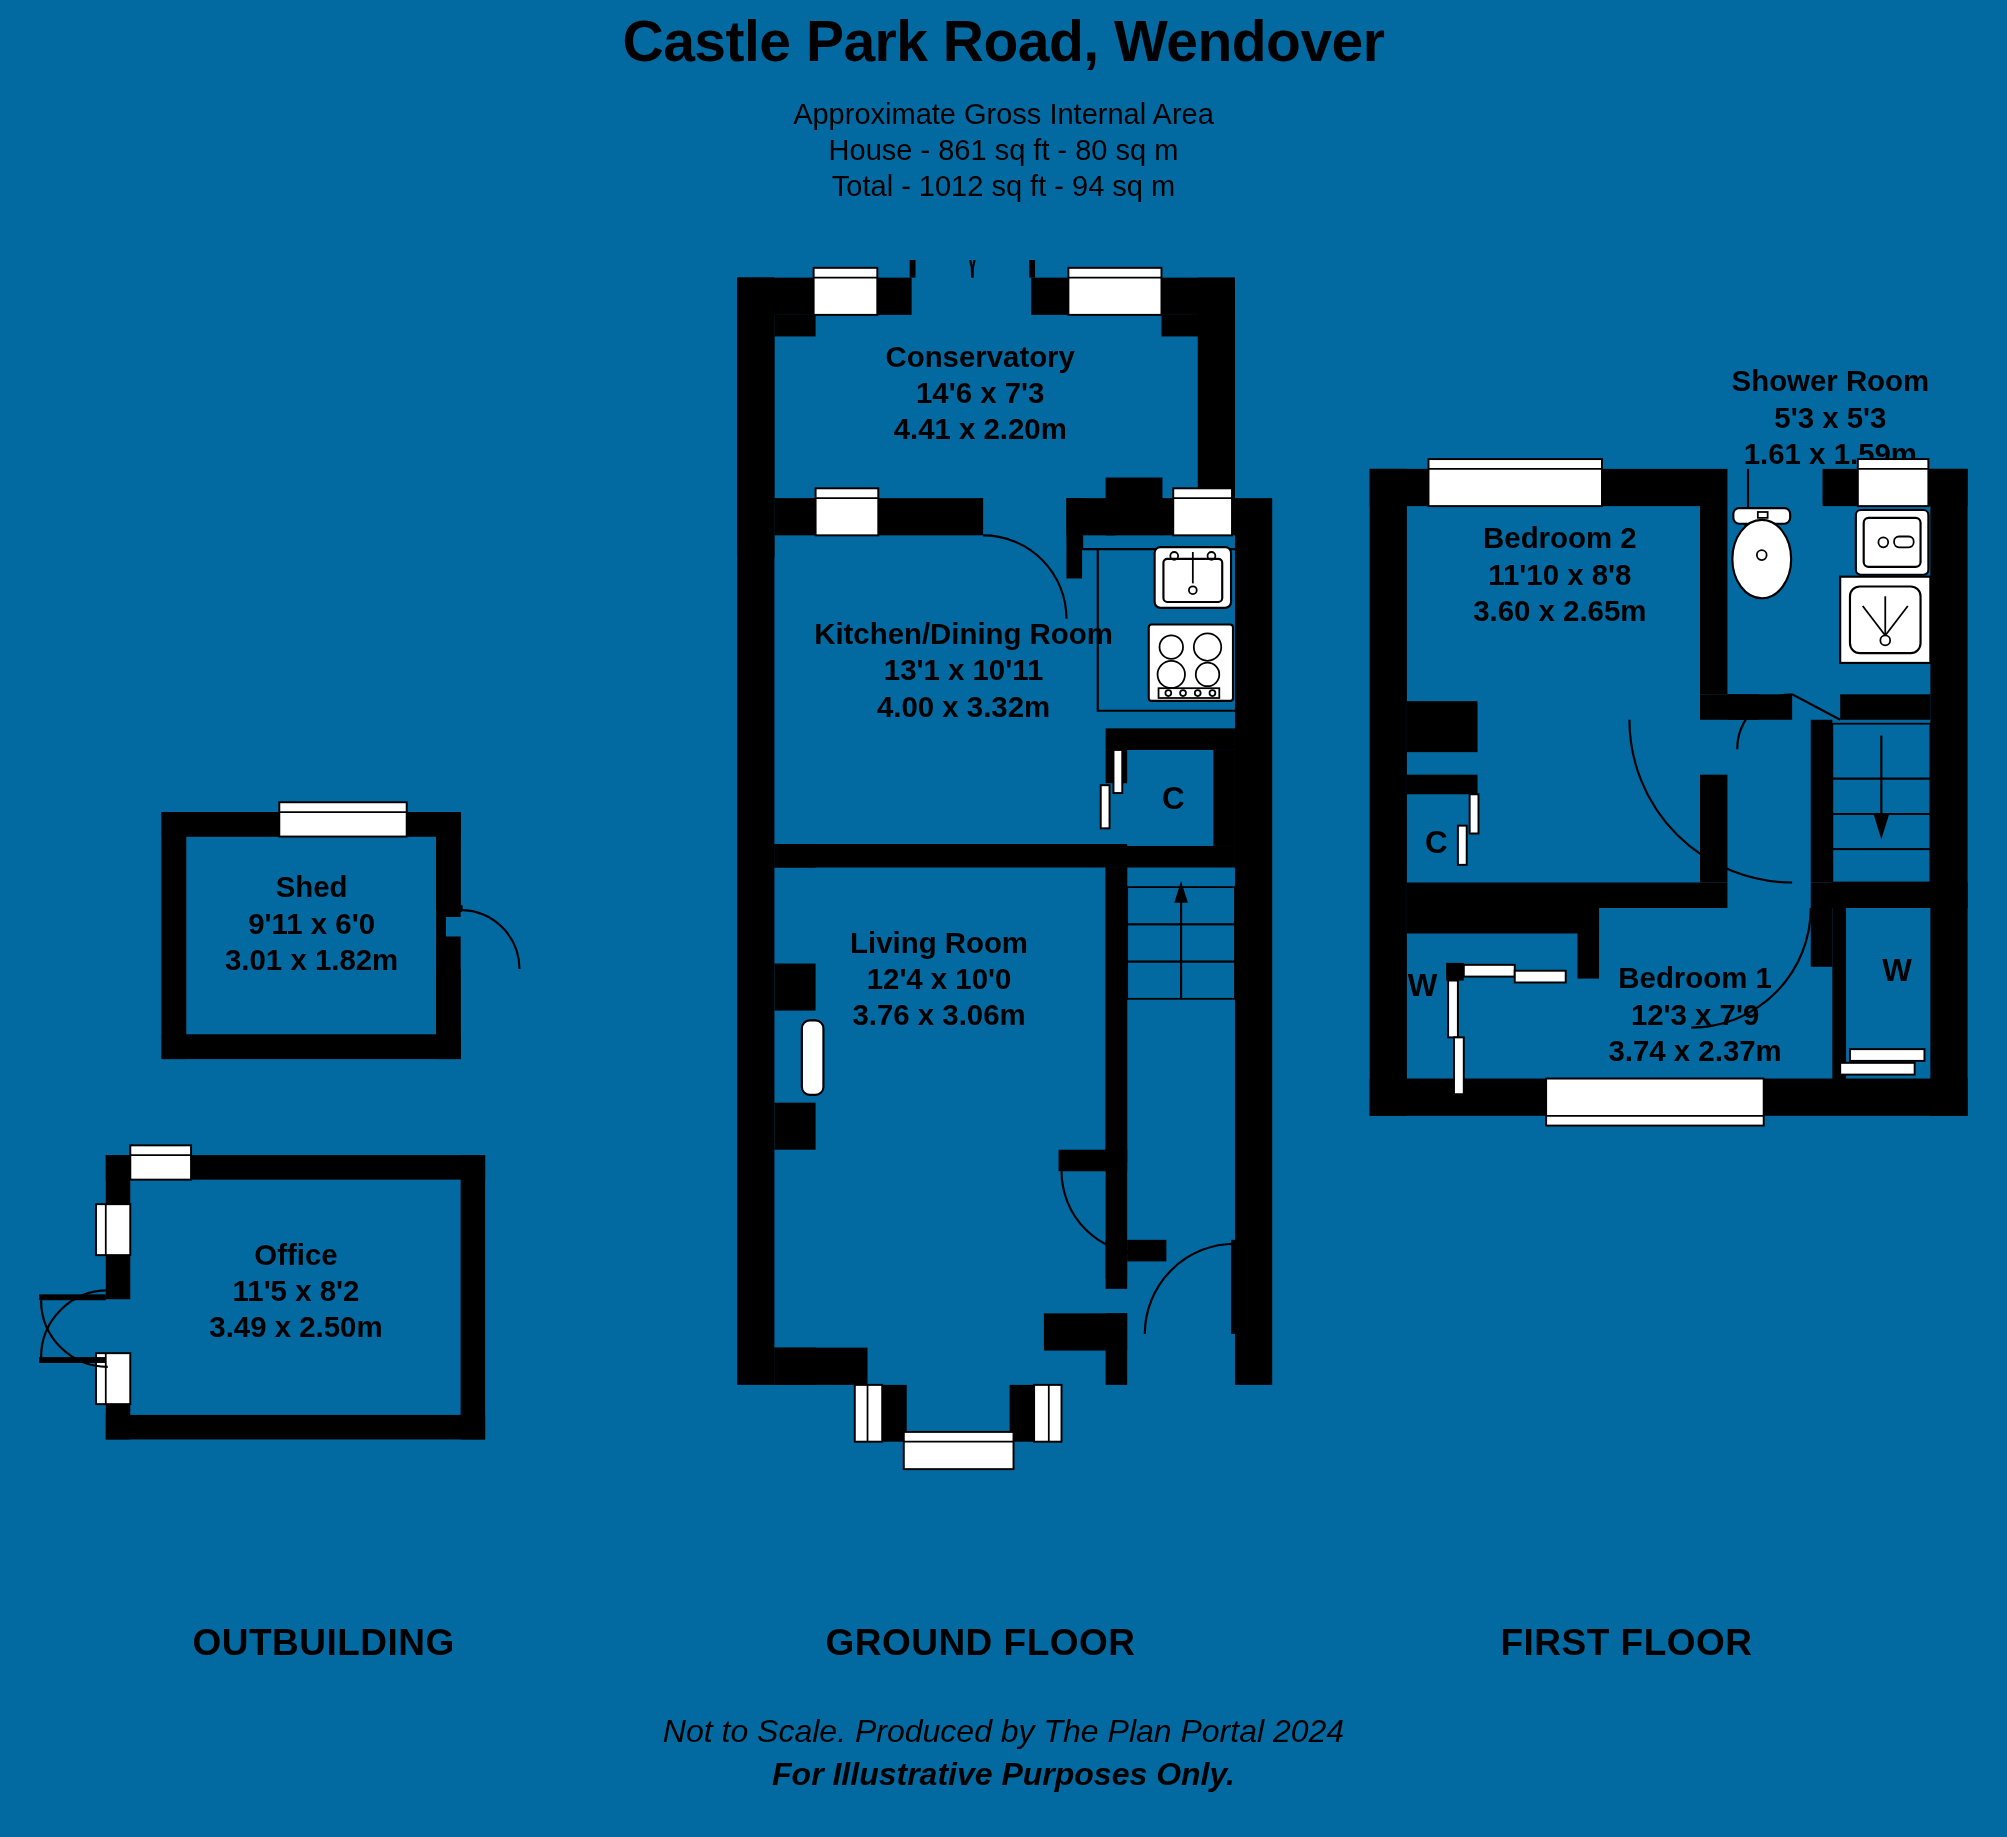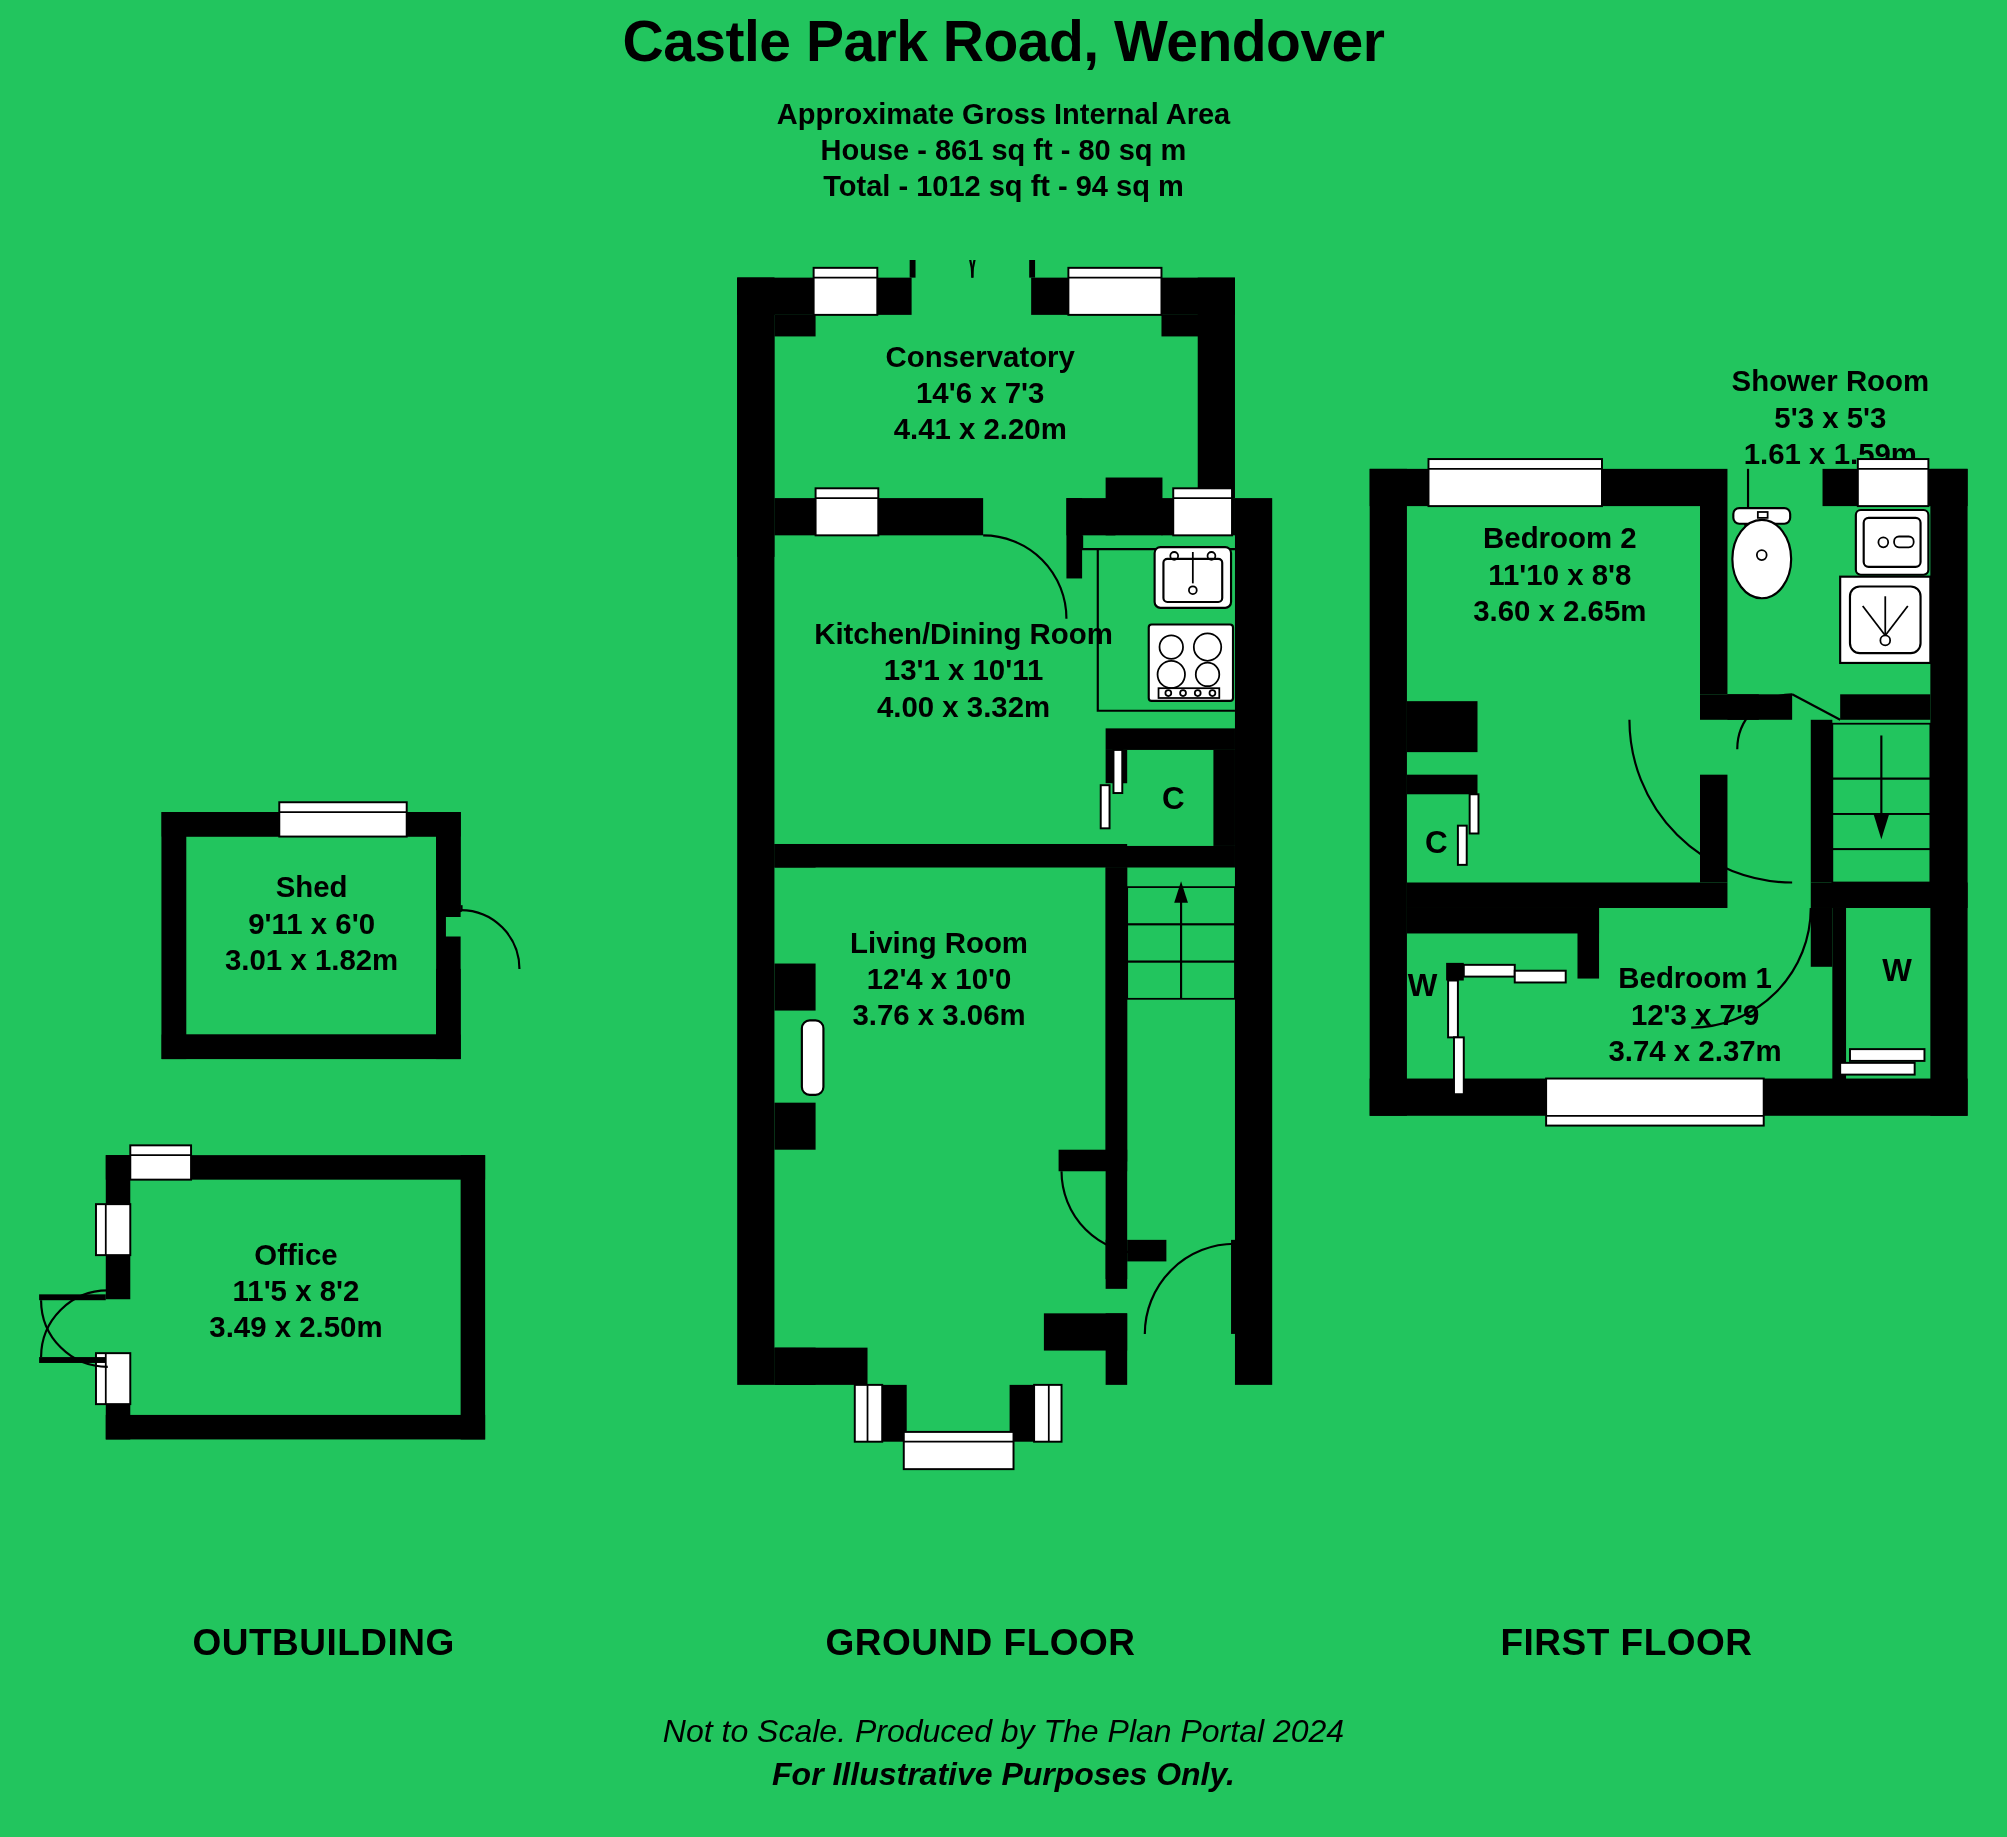--- a/index.html
+++ b/index.html
@@ -1,21 +1,21 @@
 <!DOCTYPE html>
 <html><head>
 <meta charset="utf-8">
 <style>
   html,body{margin:0;padding:0;background:#ffffff;}
   body{width:2007px;height:1838px;position:relative;font-family:"Liberation Sans",sans-serif;color:#000;}
-  #sheet{position:absolute;inset:0;width:2007px;height:1838px;overflow:hidden;background:#22c55e;}
+  #sheet{position:absolute;inset:0;width:2007px;height:1838px;overflow:hidden;background:#0369a1;}
 
   .hdr{position:absolute;left:0;right:0;text-align:center;}
   #title{top:7.8px;font-size:57px;font-weight:bold;letter-spacing:-0.5px;}
-  #sub-wrap{top:96px;font-size:29px;font-weight:bold;line-height:36px;}
+  #sub-wrap{top:96px;font-size:29px;font-weight:normal;line-height:36px;}
   .sub-line{display:block;}
 
   .floor-label{position:absolute;font-size:37px;font-weight:bold;letter-spacing:0.5px;text-align:center;}
   #lbl-outbuilding{left:19.6px;width:608px;top:1622px;}
   #lbl-ground{left:667px;width:627px;top:1622px;}
   #lbl-first{left:1313px;width:627px;top:1622px;}
 
   #footer{position:absolute;left:0;right:0;top:1710px;text-align:center;font-style:italic;}
   #foot1{font-size:32px;line-height:43px;}
   #foot2{font-size:32px;font-weight:bold;line-height:43px;}

